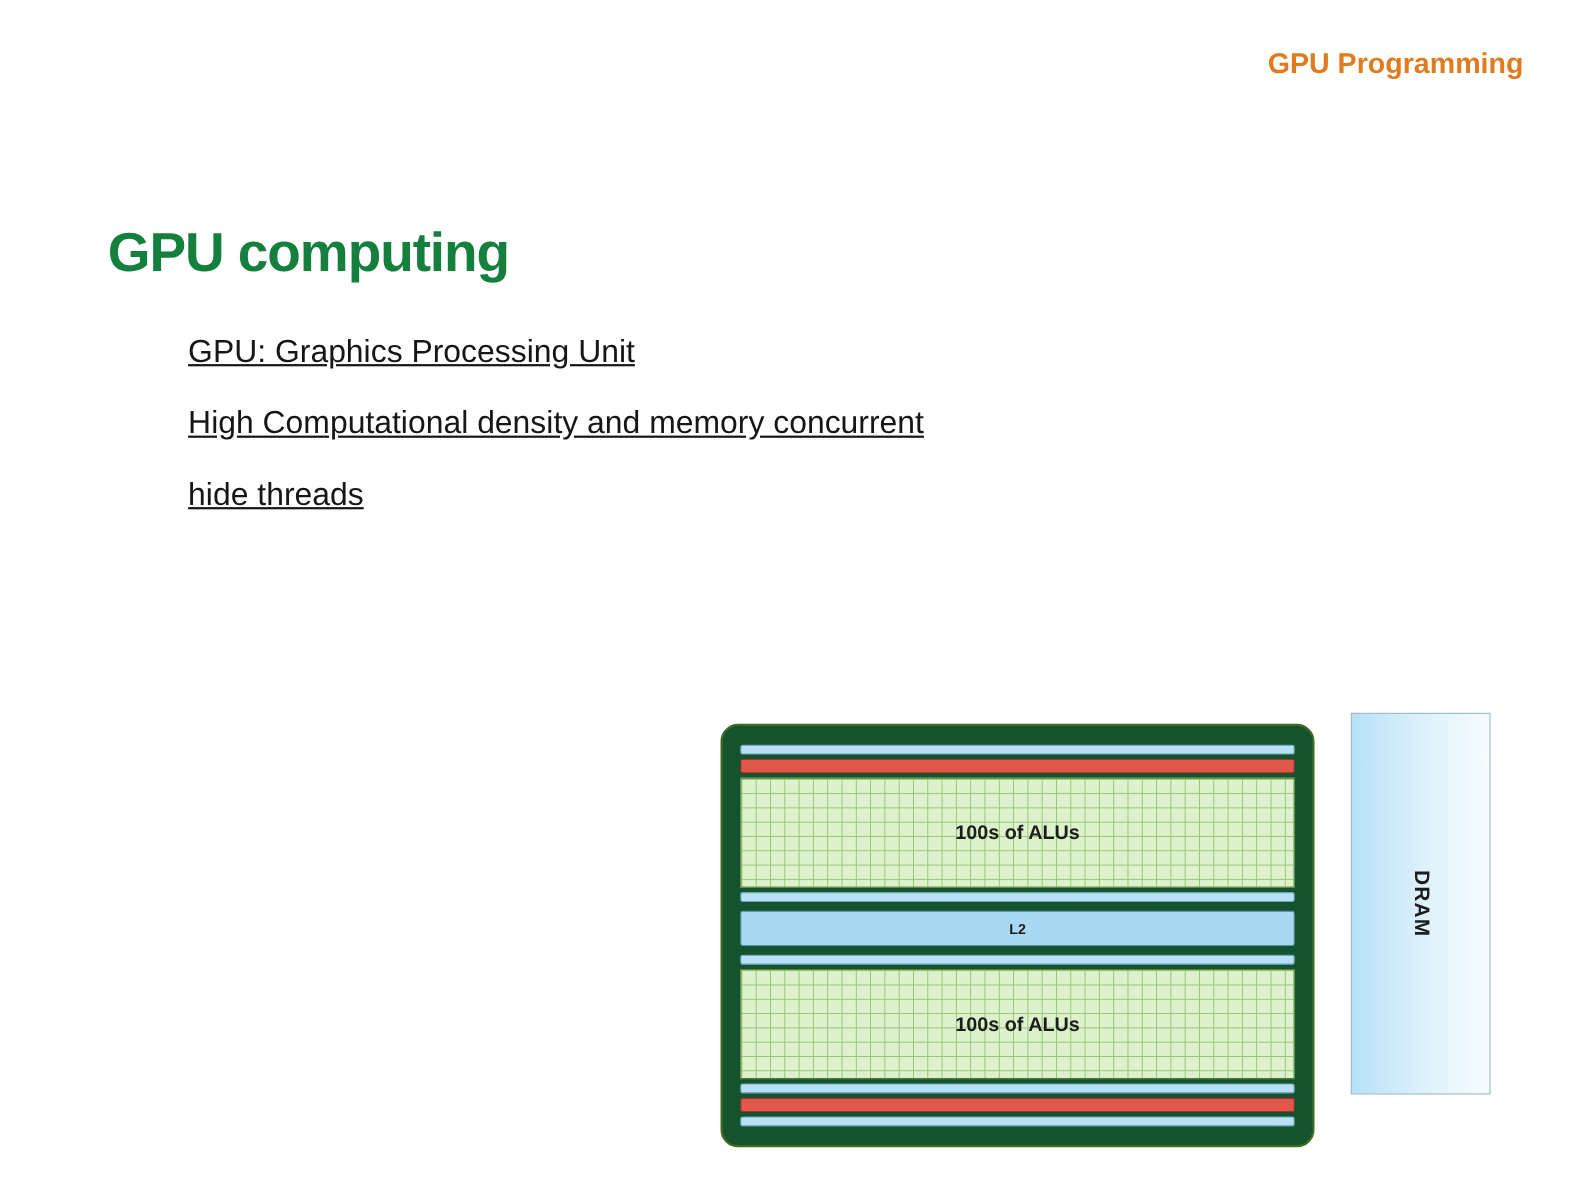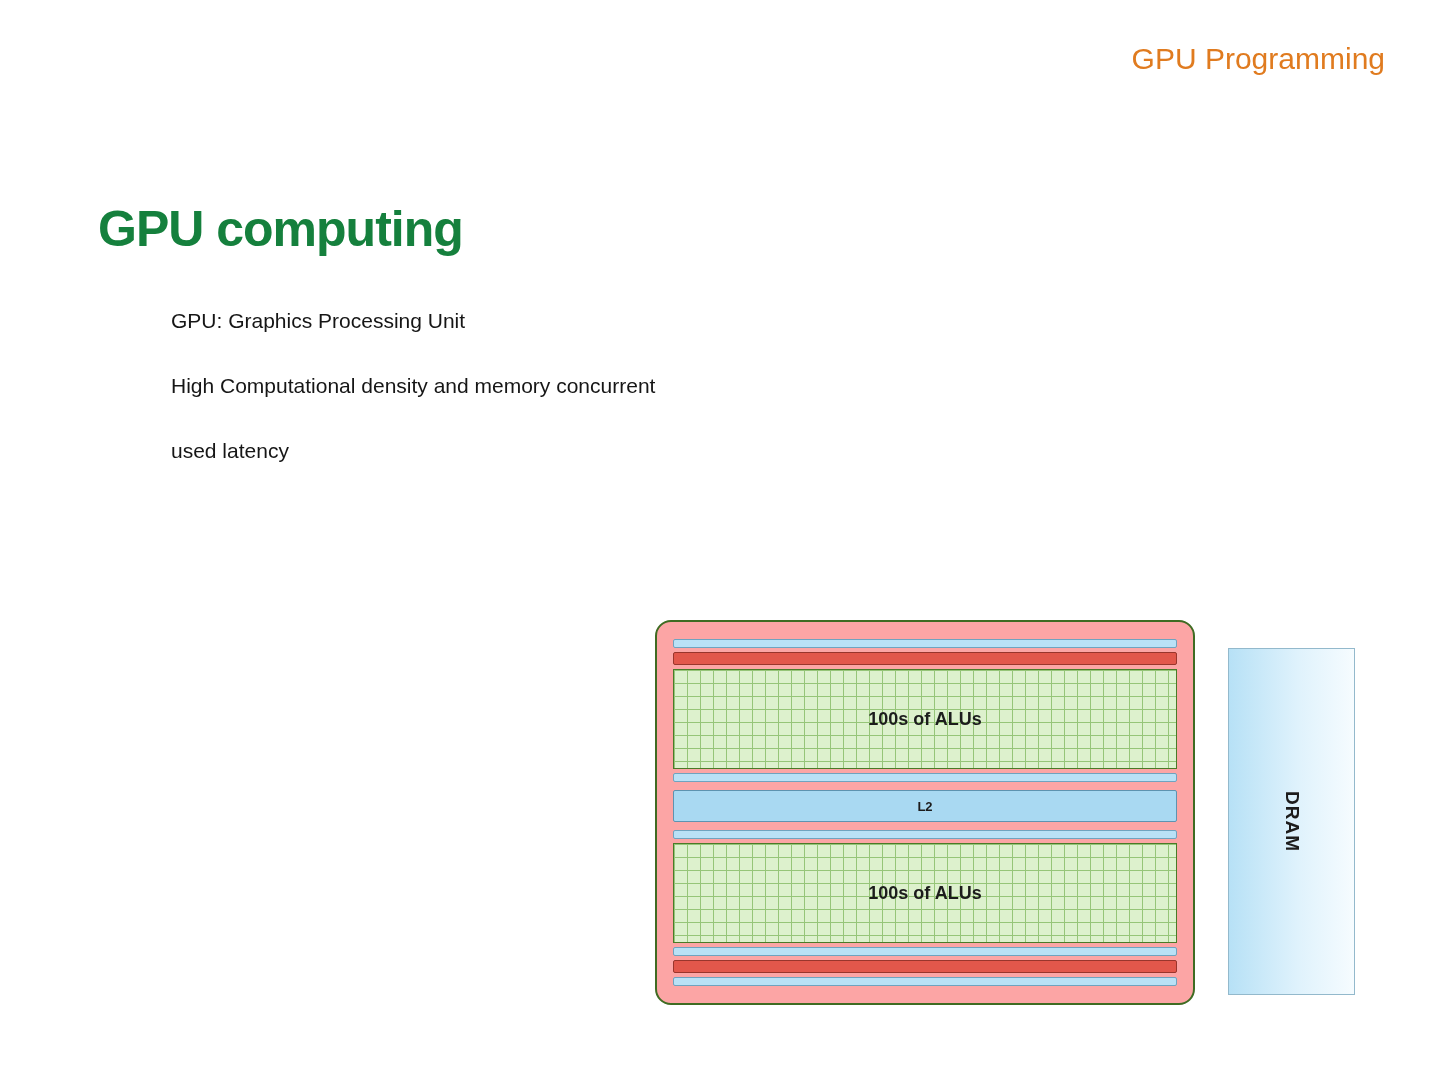--- a/index.html
+++ b/index.html
@@ -3,55 +3,56 @@
 <meta charset="utf-8">
 <style>
   * { margin: 0; padding: 0; box-sizing: border-box; }
   html, body { width: 1440px; height: 1080px; background: #ffffff; overflow: hidden; }
   body { font-family: "Liberation Sans", sans-serif; position: relative; }
 
   .header-label {
     position: absolute;
     top: 42px;
     right: 55px;
-    font-size: 30px;
-    font-weight: normal;
+    font-size: 26px;
+    font-weight: bold;
     color: #e07b1f;
   }
 
   .slide-title {
     position: absolute;
     left: 98px;
     top: 200px;
     font-size: 50px;
     font-weight: bold;
     color: #15803d;
     letter-spacing: -1px;
   }
 
   .bullets {
     position: absolute;
     left: 171px;
     top: 288px;
-    font-size: 21px;
+    font-size: 29px;
     color: #161616;
+    text-decoration: underline;
   }
   .bullet-line {
     line-height: 65px;
     white-space: nowrap;
   }
 
   
   .gpu-diagram {
     position: absolute;
     left: 655px;
-    top: 620px;
+    top: 658px;
     width: 540px;
     height: 385px;
-    background: #fca5a5;
+    background: #14532d;
     border: 2px solid #3f6b22;
     border-radius: 16px;
     padding: 15px 16px;
     display: flex;
     flex-direction: column;
     justify-content: space-between;
   }
 
   .strip-blue {
     height: 9px;
@@ -126,21 +127,21 @@
 </head>
 <body>
 
 <div class="header-label">GPU Programming</div>
 
 <h1 class="slide-title">GPU computing</h1>
 
 <div class="bullets">
   <div class="bullet-line">GPU: Graphics Processing Unit</div>
   <div class="bullet-line">High Computational density and memory concurrent</div>
-  <div class="bullet-line">used latency</div>
+  <div class="bullet-line">hide threads</div>
 </div>
 
 <div class="gpu-diagram">
   <div class="strip-blue"></div>
   <div class="strip-red"></div>
   <div class="alu-grid">
     <span class="alu-label">100s of ALUs</span>
   </div>
   <div class="strip-blue"></div>
 

